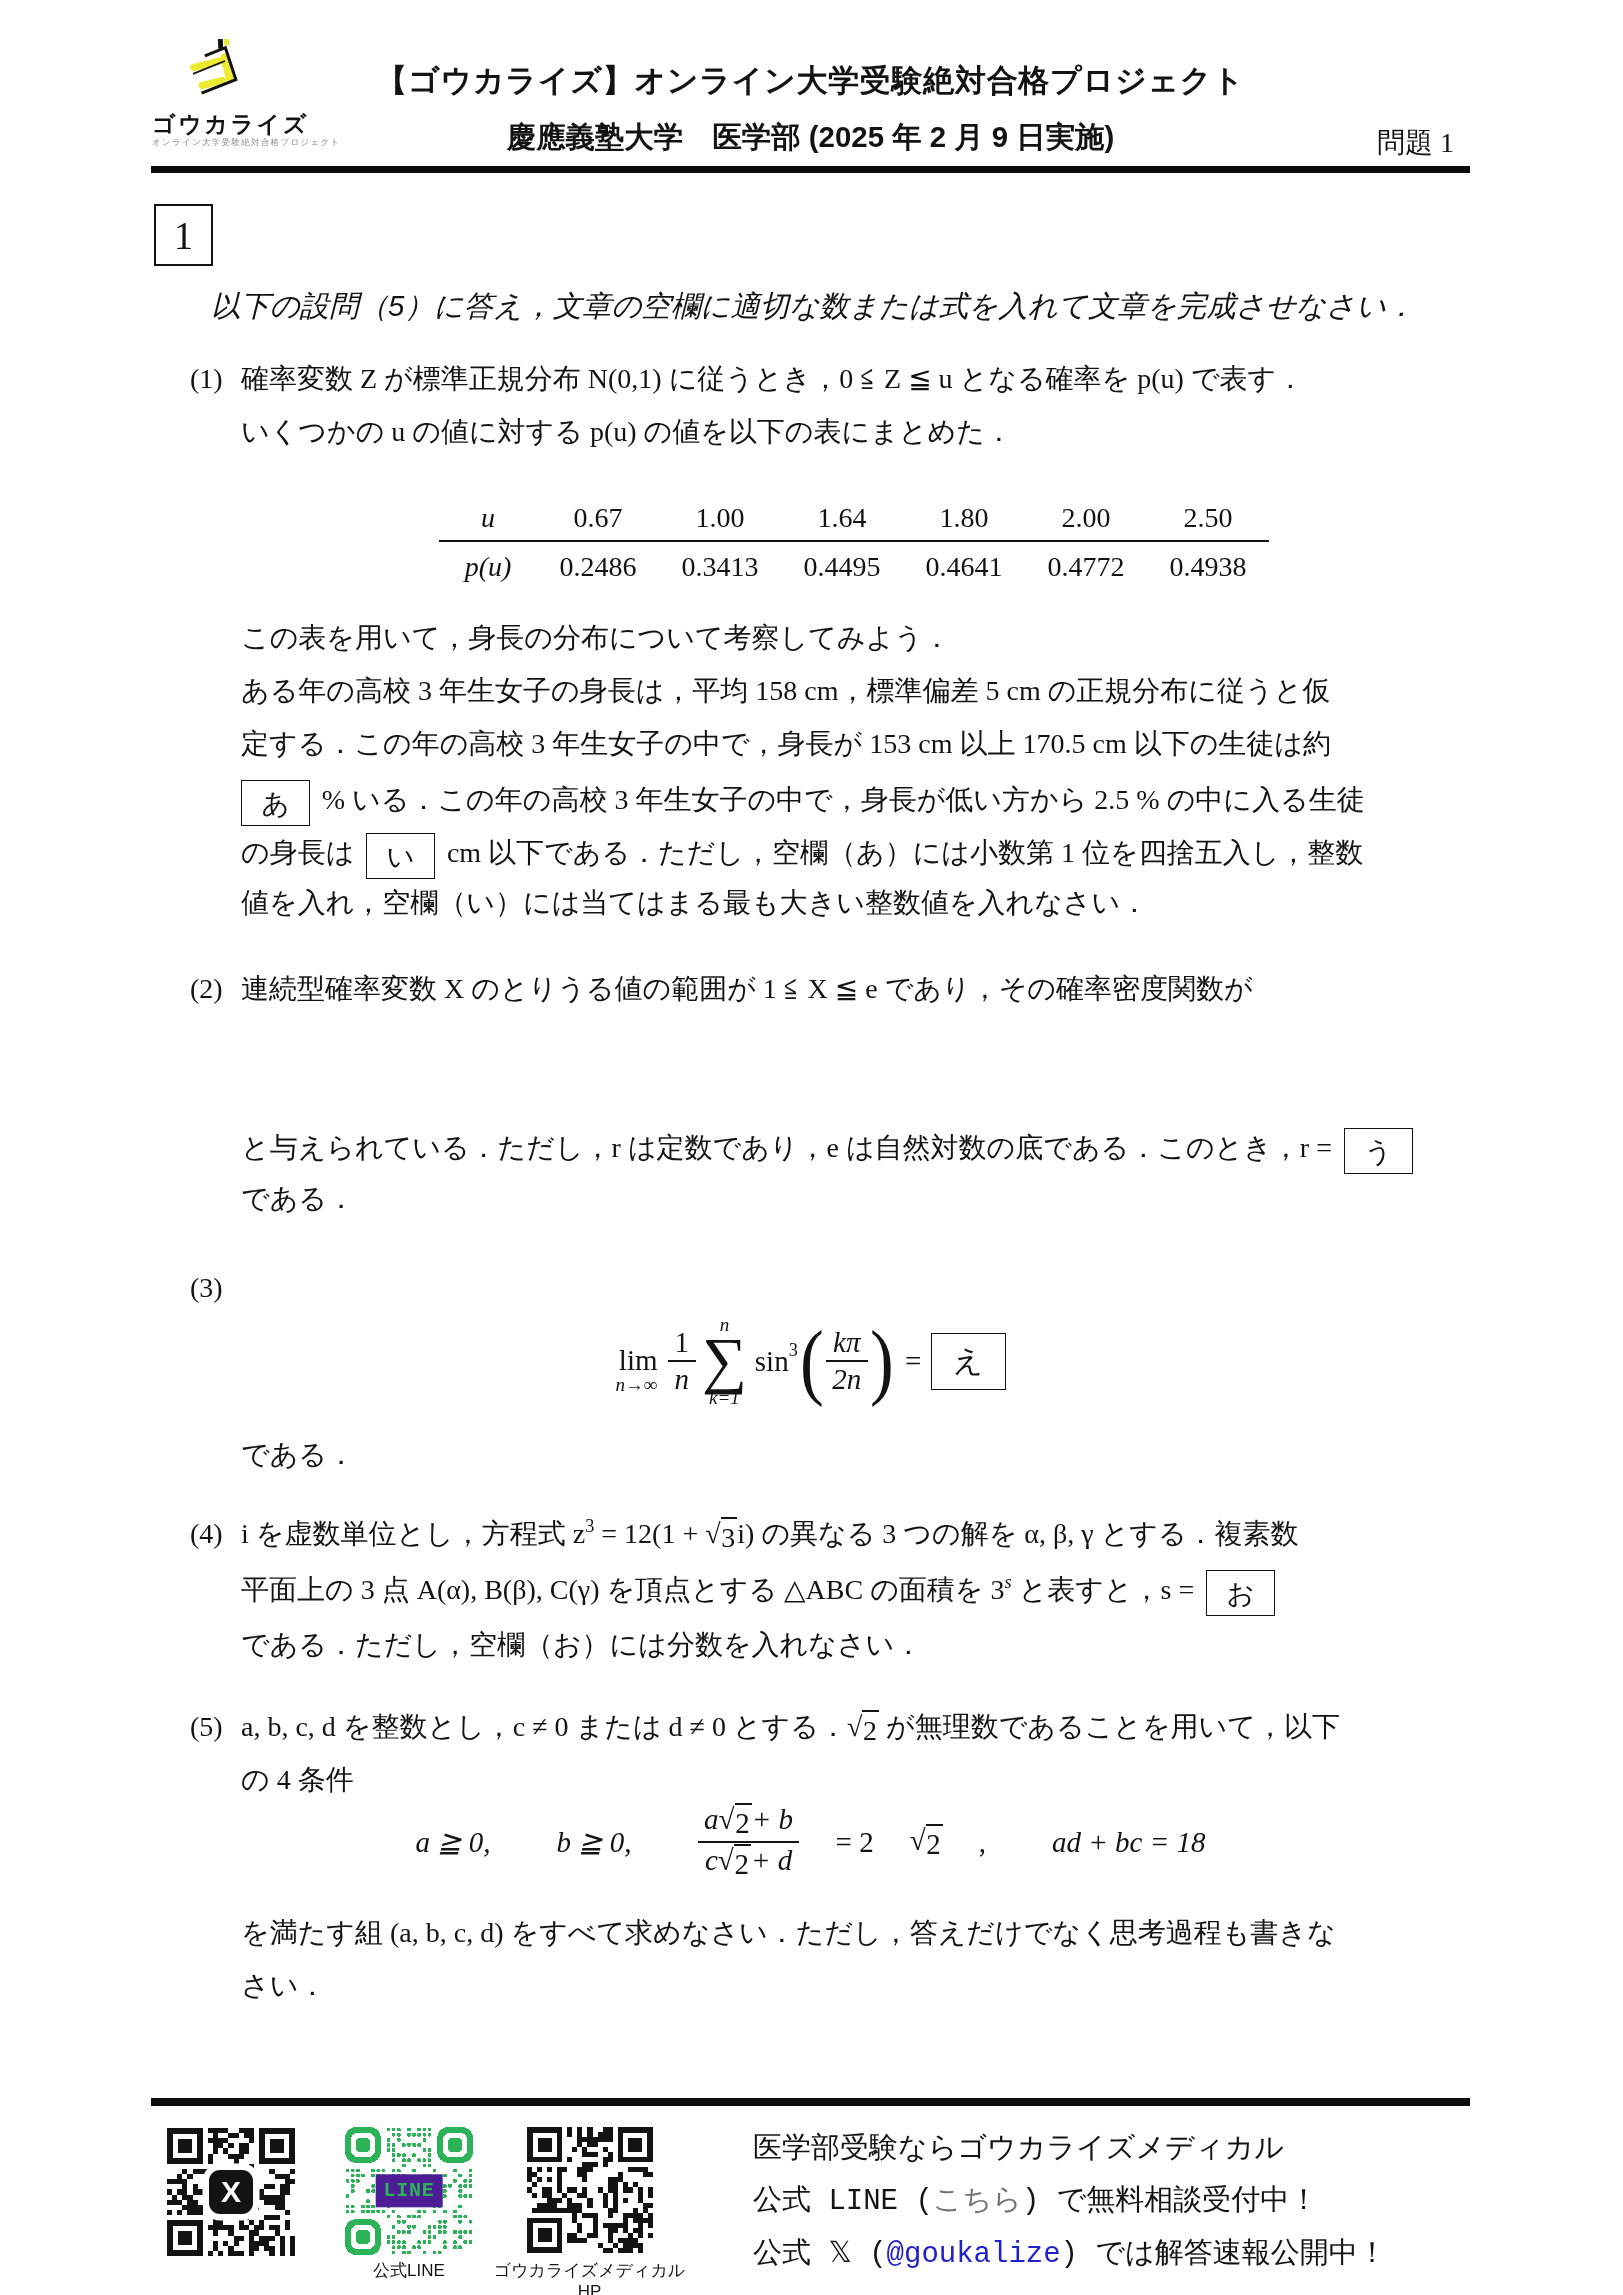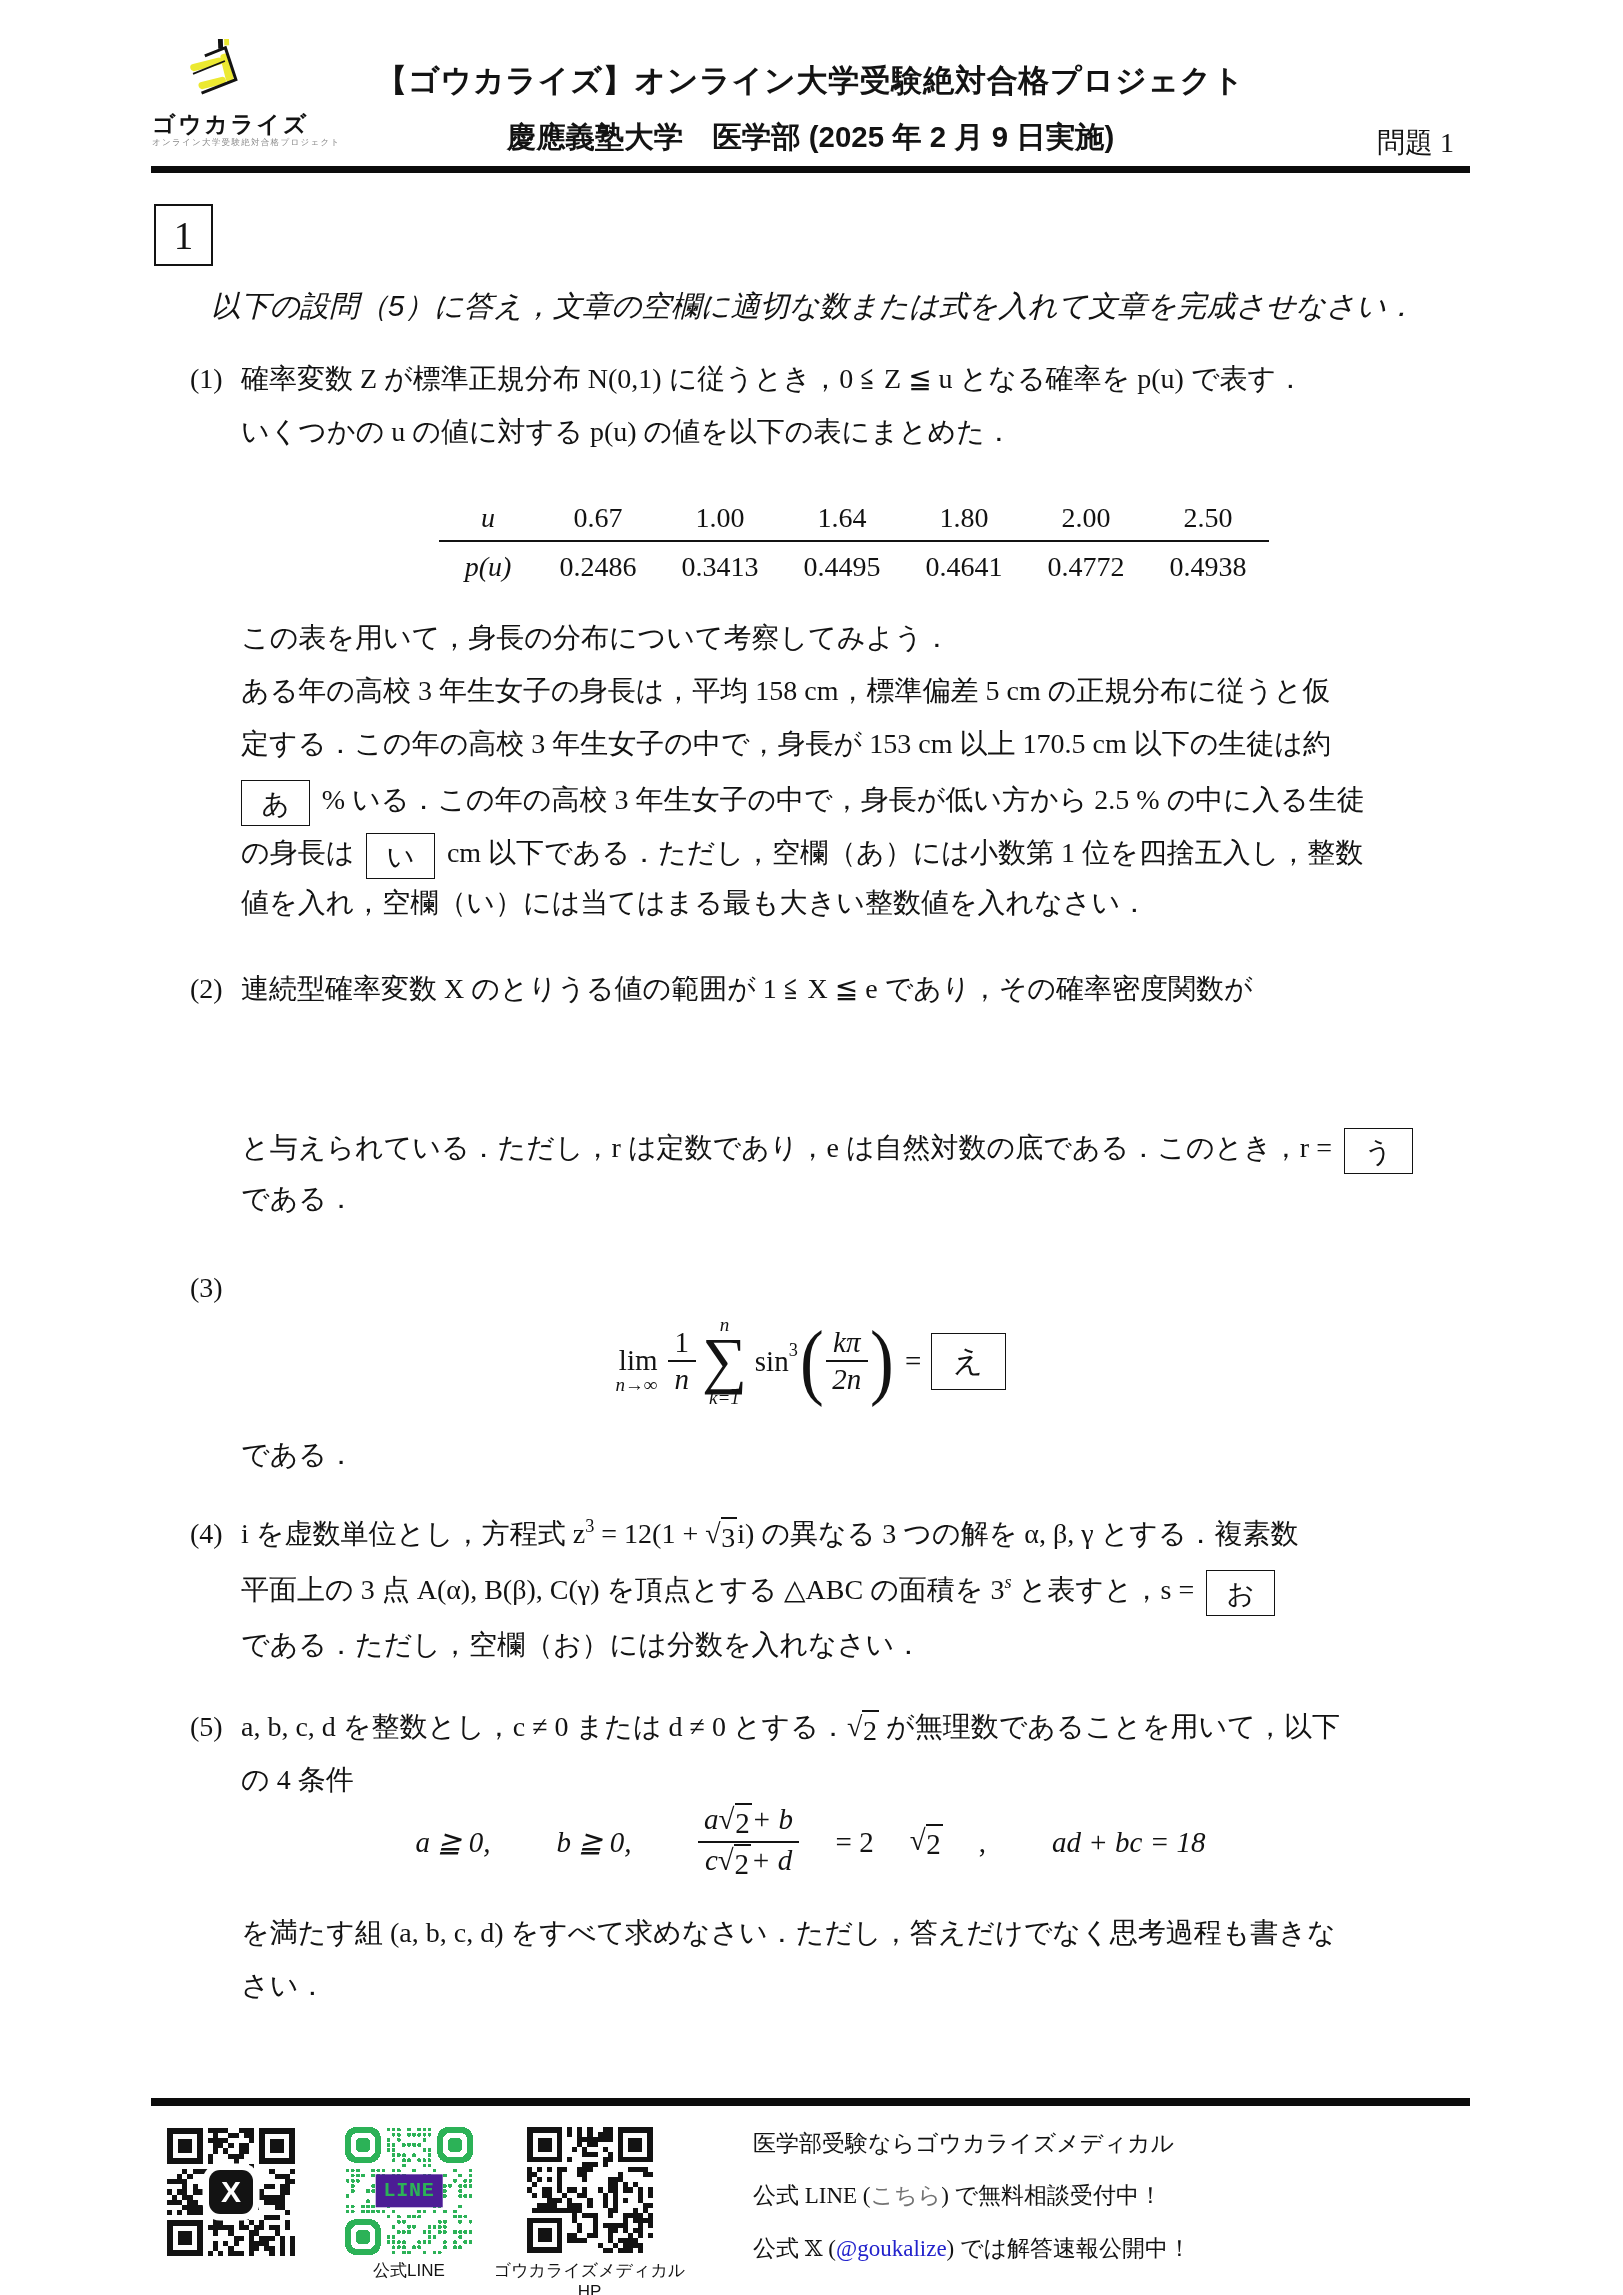--- a/index.html
+++ b/index.html
@@ -50,21 +50,21 @@
   
   .qr{position:absolute;}
   .xbadge{position:absolute;left:50%;top:50%;transform:translate(-50%,-50%);
     width:44px;height:44px;background:#131313;border-radius:11px;box-shadow:0 0 0 6.5px #ffffff;
     display:flex;align-items:center;justify-content:center;color:#fff;
     font-family:"Liberation Sans","DejaVu Sans",sans-serif;font-weight:700;font-size:30px;}
   .linebadge{position:absolute;left:50%;top:50%;transform:translate(-50%,-50%);
     background:#4c1d95;padding:5.2px 7.9px;font-family:Liberation Mono, monospace;
     font-weight:700;font-size:20px;letter-spacing:0.7px;}
   .qrlabel{font-family:"Liberation Sans","DejaVu Sans",sans-serif;font-size:17px;text-align:center;}
-  .fline{white-space:pre;font-size:23px;}
+  .fline{white-space:pre;font-size:29px;font-family:Liberation Mono, monospace;}
   .blue{cursor:pointer;}
 </style>
 </head>
 <body>
 
 <div id="page">
 
   <div class="abs" style="left:185px;top:39px;width:63px;height:67px;">
     <svg viewBox="0 0 100 110" width="63" height="67">
       <g transform="rotate(-14 50 55)">

